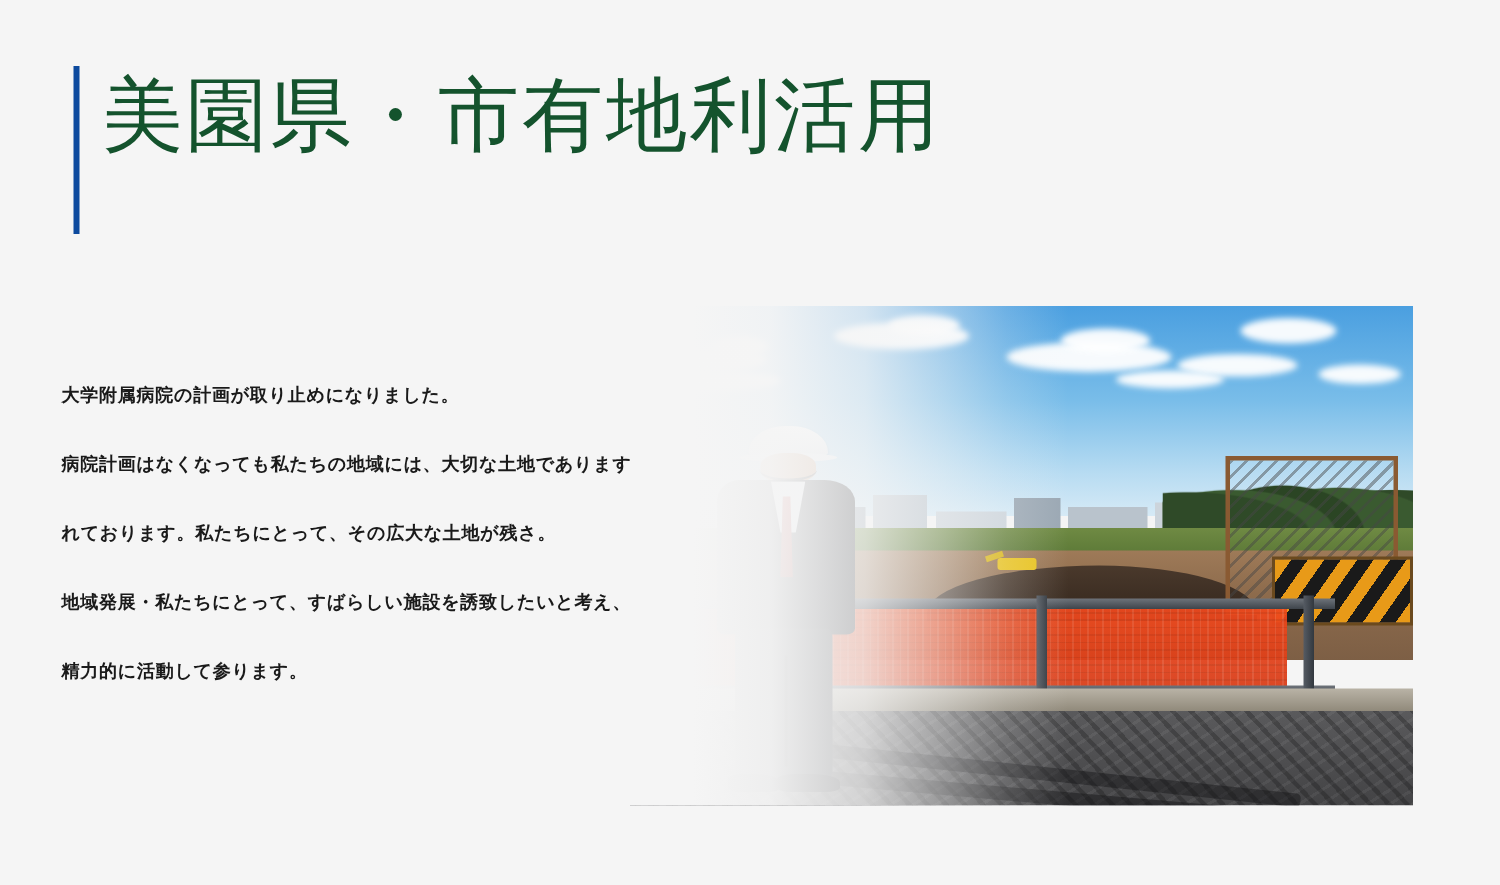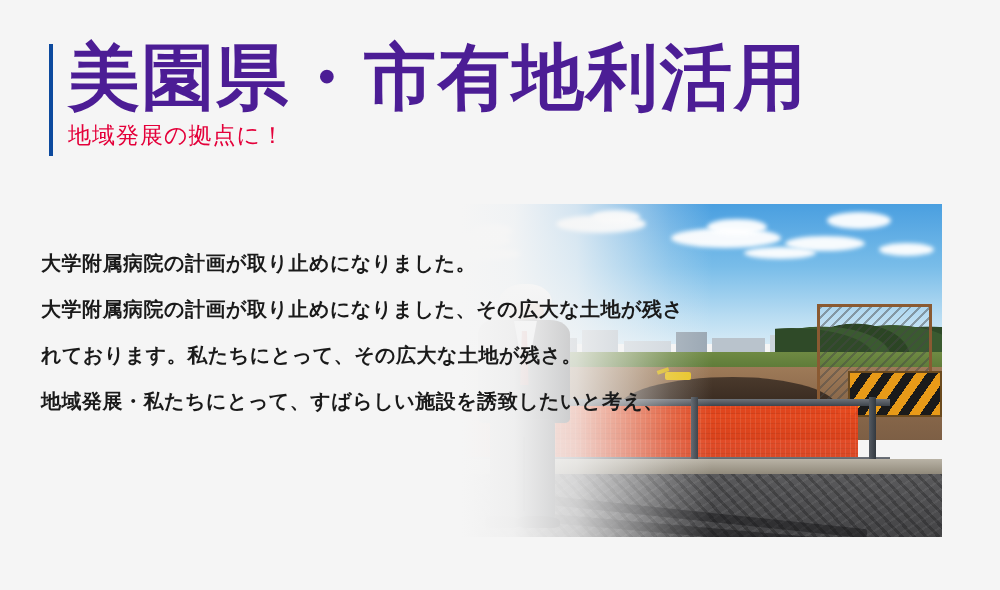--- a/index.html
+++ b/index.html
@@ -13,21 +13,21 @@
   }
   .page { position:relative; width:1000px; height:590px; background:#f5f5f5; }
 
   
   .header { position:absolute; left:49px; top:44px; height:112px; padding-left:19px; }
   .header-bar {
     position:absolute; left:0; top:0; width:4px; height:112px;
     background:#0d4a9e;
   }
   .title {
-    font-size:72px; font-weight:700; color:#4c1d95;
+    font-size:54px; font-weight:400; color:#14532d;
     letter-spacing:2px; line-height:66px; white-space:nowrap;
   }
   .subtitle {
     font-size:23px; font-weight:400; color:#e4003a;
     letter-spacing:1px; line-height:30px; margin-top:10px; white-space:nowrap;
   }
 
   
   .photo-wrap {
     position:absolute; left:420px; top:204px;
@@ -211,33 +211,32 @@
       rgba(245,245,245,.97) 18%,
       rgba(245,245,245,.80) 30%,
       rgba(245,245,245,.48) 40%,
       rgba(245,245,245,.20) 48%,
       rgba(245,245,245,0) 56%);
   }
 
   
   .body-copy { position:absolute; left:41px; top:240px; width:620px; }
   .line {
-    font-size:20px; font-weight:700; color:#1a1a1a;
+    font-size:12px; font-weight:700; color:#1a1a1a;
     line-height:46px; letter-spacing:.5px; white-space:nowrap;
   }
 </style>
 </head>
 <body>
 
 <div class="page">
 
   <div class="header">
     <div class="header-bar"></div>
     <h1 class="title">美園県・市有地利活用</h1>
-    <div class="subtitle">地域発展の拠点に！</div>
   </div>
 
   <div class="photo-wrap">
     <div class="photo">
 
       <div class="sky">
         <span class="cloud c1"></span>
         <span class="cloud c2"></span>
         <span class="cloud c3"></span>
         <span class="cloud c4"></span>
@@ -296,18 +295,19 @@
         <div class="shoe l"></div>
         <div class="shoe r"></div>
       </div>
 
       <div class="fade"></div>
     </div>
   </div>
 
   <div class="body-copy">
     <p class="line">大学附属病院の計画が取り止めになりました。</p>
-    <p class="line">大学附属病院の計画が取り止めになりました、その広大な土地が残さ</p>
+    <p class="line">病院計画はなくなっても私たちの地域には、大切な土地であります</p>
     <p class="line">れております。私たちにとって、その広大な土地が残さ。</p>
     <p class="line">地域発展・私たちにとって、すばらしい施設を誘致したいと考え、</p>
+    <p class="line">精力的に活動して参ります。</p>
   </div>
 
 </div>
 
 </body></html>

